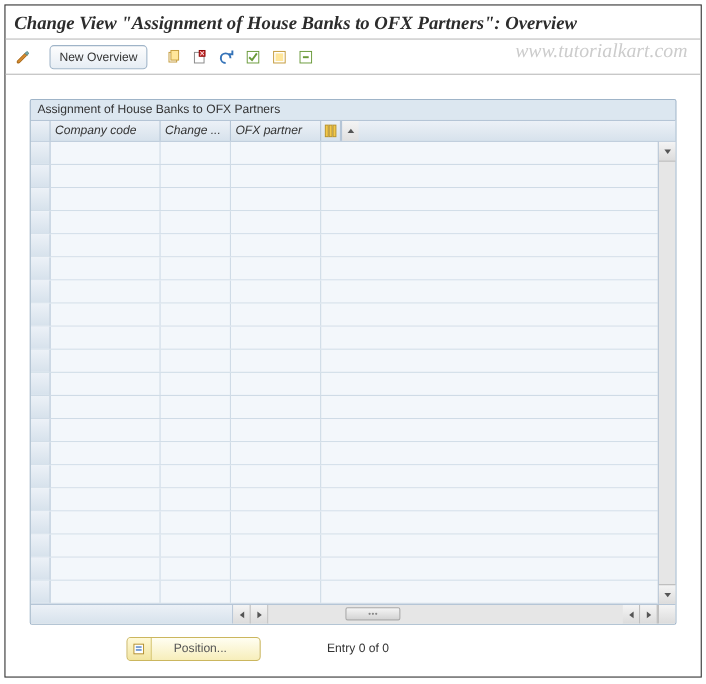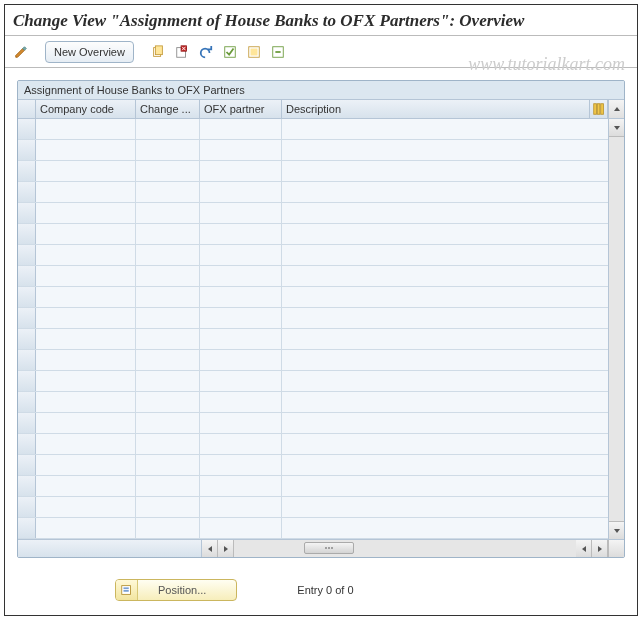--- a/index.html
+++ b/index.html
@@ -33,21 +33,21 @@
     align-items: center;
     gap: 4px;
     padding: 4px 6px;
     border-bottom: 1px solid #bbb;
     height: 32px;
     position: relative;
   }
   .watermark {
     position: absolute;
     right: 12px;
-    top: 18px;
+    top: 0;
     font-family: 'Times New Roman', serif;
     font-style: italic;
     font-size: 18px;
     color: #ccc;
     pointer-events: none;
   }
   .tb-btn {
     display: inline-flex;
     align-items: center;
     justify-content: center;
@@ -66,41 +66,42 @@
     border-radius: 4px;
     background: linear-gradient(#fdfdfd,#e6edf4);
     cursor: pointer;
     font-size: 11px;
     color: #333;
   }
   .tb-sep { width: 6px; }
   .icon-svg { width: 14px; height: 14px; display:block; }
 
   .panel {
-    margin: 12px;
+    margin: 22px;
     border: 1px solid #9fb4c8;
     background: #dce7f0;
     border-radius: 2px;
     overflow: hidden;
   }
   .panel-title {
     padding: 3px 6px;
     font-size: 11px;
     color: #333;
     background: #dce7f0;
   }
   .grid-wrap {
     background: #f3f7fb;
   }
   .grid-header-row {
     display: flex;
     background: linear-gradient(#ecf1f7,#d7e2ec);
     border-top: 1px solid #b5c5d6;
     border-bottom: 1px solid #b5c5d6;
     height: 20px;
+    font-style: italic;
   }
   .rownum-head {
     width: 18px;
     border-right: 1px solid #b5c5d6;
     background: linear-gradient(#ecf1f7,#d7e2ec);
   }
   .col-head {
     border-right: 1px solid #b5c5d6;
     padding: 2px 4px;
     font-size: 11px;
@@ -299,21 +300,20 @@
   </div>
 
   <div class="panel">
     <div class="panel-title">Assignment of House Banks to OFX Partners</div>
     <div class="grid-wrap">
       <div class="grid-header-row">
         <div class="rownum-head"></div>
         <div class="col-head col-company">Company code</div>
         <div class="col-head col-house">Change ...</div>
         <div class="col-head col-ofx">OFX partner</div>
-        <div class="col-head col-desc">Description</div>
         <div class="config-head">
           <svg class="icon-svg" viewBox="0 0 16 16">
               <rect x="2" y="2" width="3" height="12" fill="#f2c84b" stroke="#b8922a"></rect>
               <rect x="6" y="2" width="3" height="12" fill="#f2c84b" stroke="#b8922a"></rect>
               <rect x="10" y="2" width="3" height="12" fill="#f2c84b" stroke="#b8922a"></rect>
             </svg>
         </div>
         <div class="vscroll-head">
           <svg width="8" height="8" viewBox="0 0 8 8">
               <path d="M1 6 L4 2 L7 6 Z" fill="#555"></path>

